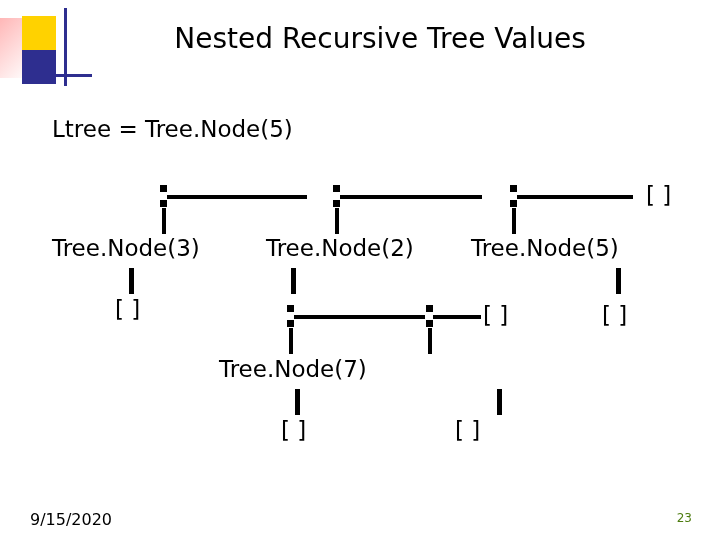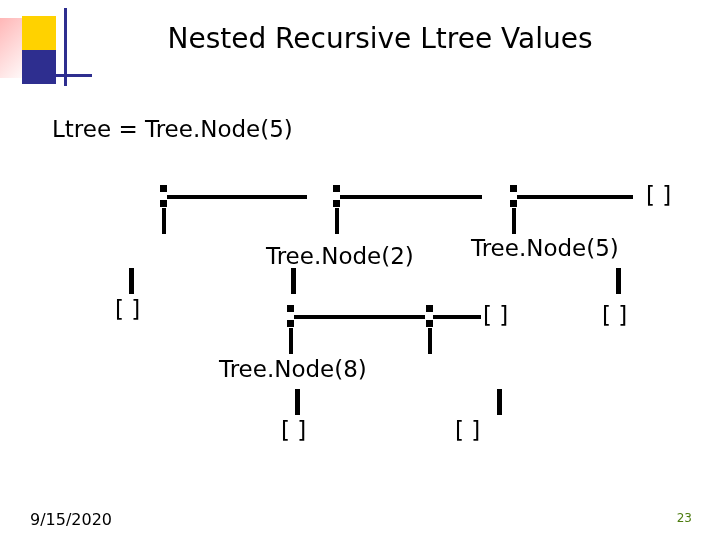--- a/index.html
+++ b/index.html
@@ -138,62 +138,63 @@
 <body>
 
 <div class="logo">
   <div class="fade"></div>
   <div class="sq-yellow"></div>
   <div class="sq-blue"></div>
   <div class="hline"></div>
   <div class="vline"></div>
 </div>
 
-<div class="title">Nested Recursive Ltree Values</div>
+<div class="title">Nested Recursive Tree Values</div>
 
 <div class="body-area">
 
   <div class="node" style="left:42px; top:18px;">Ltree =  Tree.Node(5)</div>
 
   <div class="dots" style="left:150px; top:85px;"></div>
   <div class="seg" style="left:157px; top:95px; width:140px; height:4px;"></div>
 
   <div class="dots" style="left:323px; top:85px;"></div>
   <div class="seg" style="left:330px; top:95px; width:142px; height:4px;"></div>
 
   <div class="dots" style="left:500px; top:85px;"></div>
   <div class="seg" style="left:507px; top:95px; width:116px; height:4px;"></div>
 
   <div class="node" style="left:636px; top:84px;">[ ]</div>
 
   <div class="seg" style="left:152px; top:108px; width:4px; height:26px;"></div>
   <div class="seg" style="left:325px; top:108px; width:4px; height:26px;"></div>
   <div class="seg" style="left:502px; top:108px; width:4px; height:26px;"></div>
 
-  <div class="node" style="left:256px; top:137px;margin-top:8px;">Tree.Node(2)</div>
+  <div class="node" style="left:42px; top:137px;">Tree.Node(3)</div>
+  <div class="node" style="left:256px; top:137px;">Tree.Node(2)</div>
   <div class="node" style="left:461px; top:137px;">Tree.Node(5)</div>
 
   <div class="seg" style="left:119px; top:168px; width:5px; height:26px;"></div>
   <div class="seg" style="left:281px; top:168px; width:5px; height:26px;"></div>
   <div class="seg" style="left:606px; top:168px; width:5px; height:26px;"></div>
 
   <div class="node" style="left:105px; top:198px;">[ ]</div>
 
   <div class="dots" style="left:277px; top:205px;"></div>
   <div class="seg" style="left:284px; top:215px; width:131px; height:4px;"></div>
   <div class="dots" style="left:416px; top:205px;"></div>
   <div class="seg" style="left:423px; top:215px; width:48px; height:4px;"></div>
   <div class="node" style="left:473px; top:204px;">[ ]</div>
 
   <div class="node" style="left:592px; top:204px;">[ ]</div>
 
   <div class="seg" style="left:279px; top:228px; width:4px; height:26px;"></div>
   <div class="seg" style="left:418px; top:228px; width:4px; height:26px;"></div>
 
-  <div class="node" style="left:209px; top:258px;">Tree.Node(8)</div>
+  <div class="node" style="left:209px; top:258px;">Tree.Node(7)</div>
 
   <div class="seg" style="left:285px; top:289px; width:5px; height:26px;"></div>
   <div class="seg" style="left:487px; top:289px; width:5px; height:26px;"></div>
 
   <div class="node" style="left:271px; top:319px;">[ ]</div>
   <div class="node" style="left:445px; top:319px;">[ ]</div>
 </div>
 
 <div class="footer-date">9/15/2020</div>
 <div class="footer-page">23</div>

